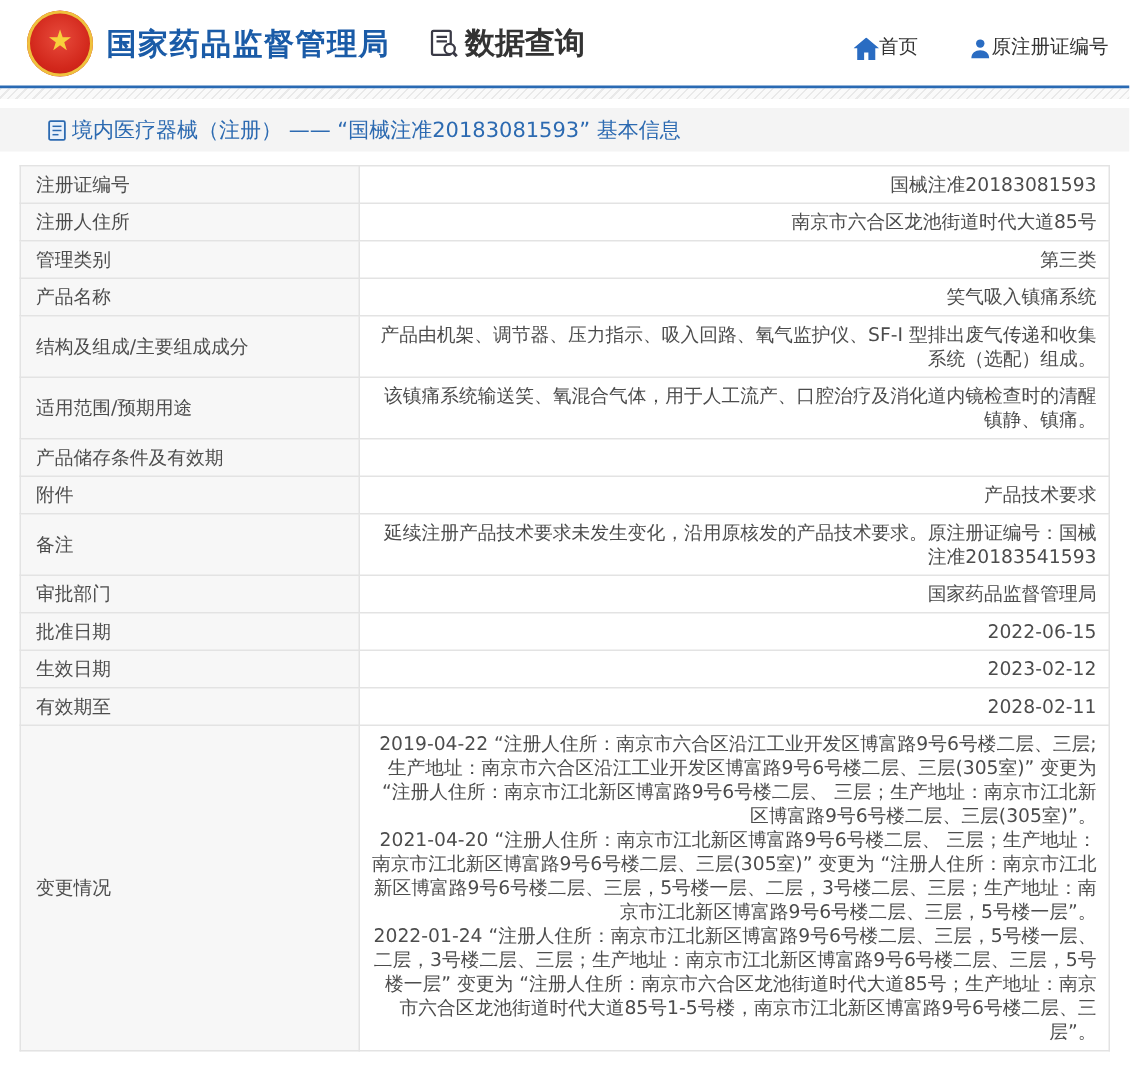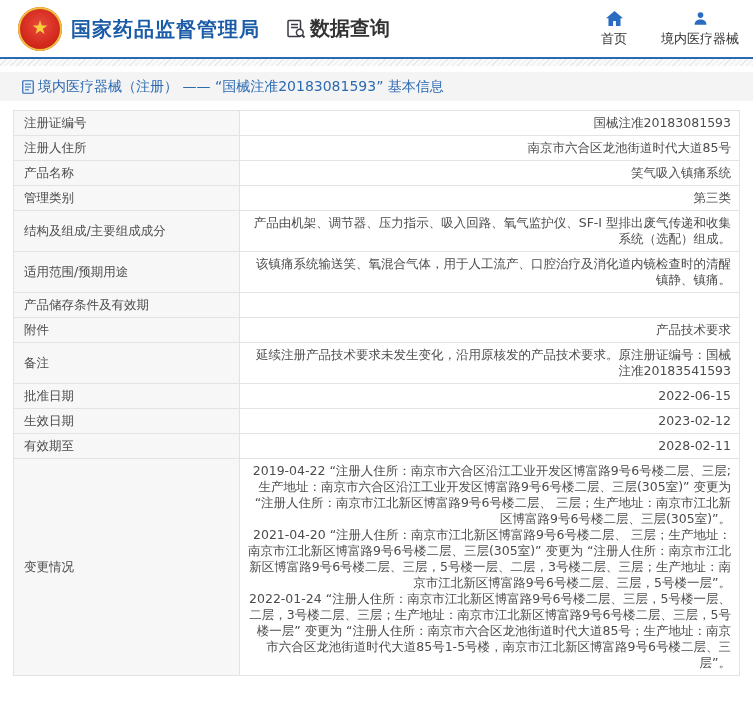--- a/index.html
+++ b/index.html
@@ -13,31 +13,31 @@
     background:radial-gradient(circle at 50% 42%,#e84b3c 0%,#d2271b 60%,#b81d12 100%);
     box-shadow:inset 0 0 0 2px #efc23d;display:flex;align-items:center;justify-content:center;}
   .emblem-star{color:#f8d03c;font-size:19px;line-height:1;margin-top:-2px;}
   .titles{margin-left:9px;}
   .title-cn{font-size:20px;font-weight:bold;color:#1a5ba7;letter-spacing:1px;line-height:24px;}
   .title-en{font-size:9px;color:#1a5ba7;line-height:12px;letter-spacing:.2px;}
   .data-query{display:flex;align-items:center;margin-left:26px;cursor:pointer;}
   .dq-icon{display:inline-flex;margin-right:4px;}
   .dq-label{font-size:20px;font-weight:600;color:#333;}
   .spacer{flex:1;}
-  .nav-item{display:flex;flex-direction:column;align-items:center;cursor:pointer;margin-left:34px;}
+  .nav-item{display:flex;flex-direction:row;align-items:flex-end;cursor:pointer;margin-left:34px;}
   .nav-icon{height:16px;display:flex;align-items:flex-end;}
   .nav-label{font-size:13px;color:#333;margin-top:4px;white-space:nowrap;}
 
   
   .blue-line{height:2px;background:#2a6ab3;}
   .hatch-strip{height:7px;background:repeating-linear-gradient(135deg,#e9e9e9 0 1px,#fafafa 1px 4px);}
   .white-gap{height:6px;background:#fff;}
 
   
-  .breadcrumb{height:29px;background:#f4f4f4;display:flex;align-items:center;padding:0 22px;}
+  .breadcrumb{height:29px;background:#f4f4f4;display:flex;align-items:center;padding:0 32px;}
   .bc-icon{display:inline-flex;margin-right:4px;}
   .bc-text{font-size:14px;color:#2c6ab1;}
 
   
   .content{padding:9px 13px 8px 13px;}
   .info-table{width:100%;border-collapse:collapse;table-layout:fixed;font-size:12.5px;}
   .info-table td{border:1px solid #e3e3e3;vertical-align:middle;line-height:1.28;}
   .label-cell{width:205px;background:#f7f7f7;text-align:left;padding:4px 10px;color:#4c4c4c;}
   .value-cell{padding:4px 8px;color:#4c4c4c;white-space:pre-line;word-break:break-all;text-align:right;}
 </style>
@@ -80,21 +80,21 @@
       <span class="nav-label">首页</span>
     </div>
 
     <div class="nav-item">
       <span class="nav-icon">
         <svg width="15" height="15" viewBox="0 0 24 24" fill="#2a6cc2">
           <circle cx="12" cy="6.5" r="4.5"></circle>
           <path d="M2.5 22 C2.5 16.5 6.7 13.5 12 13.5 C17.3 13.5 21.5 16.5 21.5 22 Z"></path>
         </svg>
       </span>
-      <span class="nav-label">境内医疗器械</span>
+      <span class="nav-label">原注册证编号</span>
     </div>
   </header>
 
   <div class="blue-line"></div>
   <div class="hatch-strip"></div>
   <div class="white-gap"></div>
 
   <div class="breadcrumb">
     <span class="bc-icon">
       <svg width="12" height="14" viewBox="0 0 12 14">
@@ -112,46 +112,50 @@
       <tbody id="info-tbody">
           <tr>
             <td class="label-cell">注册证编号</td>
             <td class="value-cell">国械注准20183081593</td>
           </tr>
           <tr>
             <td class="label-cell">注册人住所</td>
             <td class="value-cell">南京市六合区龙池街道时代大道85号</td>
           </tr>
           <tr>
+            <td class="label-cell">管理类别</td>
+            <td class="value-cell">第三类</td>
+          </tr>
+          <tr>
             <td class="label-cell">产品名称</td>
             <td class="value-cell">笑气吸入镇痛系统</td>
-          </tr>
-          <tr>
-            <td class="label-cell">管理类别</td>
-            <td class="value-cell">第三类</td>
           </tr>
           <tr>
             <td class="label-cell">结构及组成/主要组成成分</td>
             <td class="value-cell">产品由机架、调节器、压力指示、吸入回路、氧气监护仪、SF-Ⅰ 型排出废气传递和收集系统（选配）组成。</td>
           </tr>
           <tr>
             <td class="label-cell">适用范围/预期用途</td>
             <td class="value-cell">该镇痛系统输送笑、氧混合气体，用于人工流产、口腔治疗及消化道内镜检查时的清醒镇静、镇痛。</td>
           </tr>
           <tr>
             <td class="label-cell">产品储存条件及有效期</td>
             <td class="value-cell"></td>
           </tr>
           <tr>
             <td class="label-cell">附件</td>
             <td class="value-cell">产品技术要求</td>
           </tr>
           <tr>
             <td class="label-cell">备注</td>
             <td class="value-cell">延续注册产品技术要求未发生变化，沿用原核发的产品技术要求。原注册证编号：国械注准20183541593</td>
+          </tr>
+          <tr>
+            <td class="label-cell">审批部门</td>
+            <td class="value-cell">国家药品监督管理局</td>
           </tr>
           <tr>
             <td class="label-cell">批准日期</td>
             <td class="value-cell">2022-06-15</td>
           </tr>
           <tr>
             <td class="label-cell">生效日期</td>
             <td class="value-cell">2023-02-12</td>
           </tr>
           <tr>

